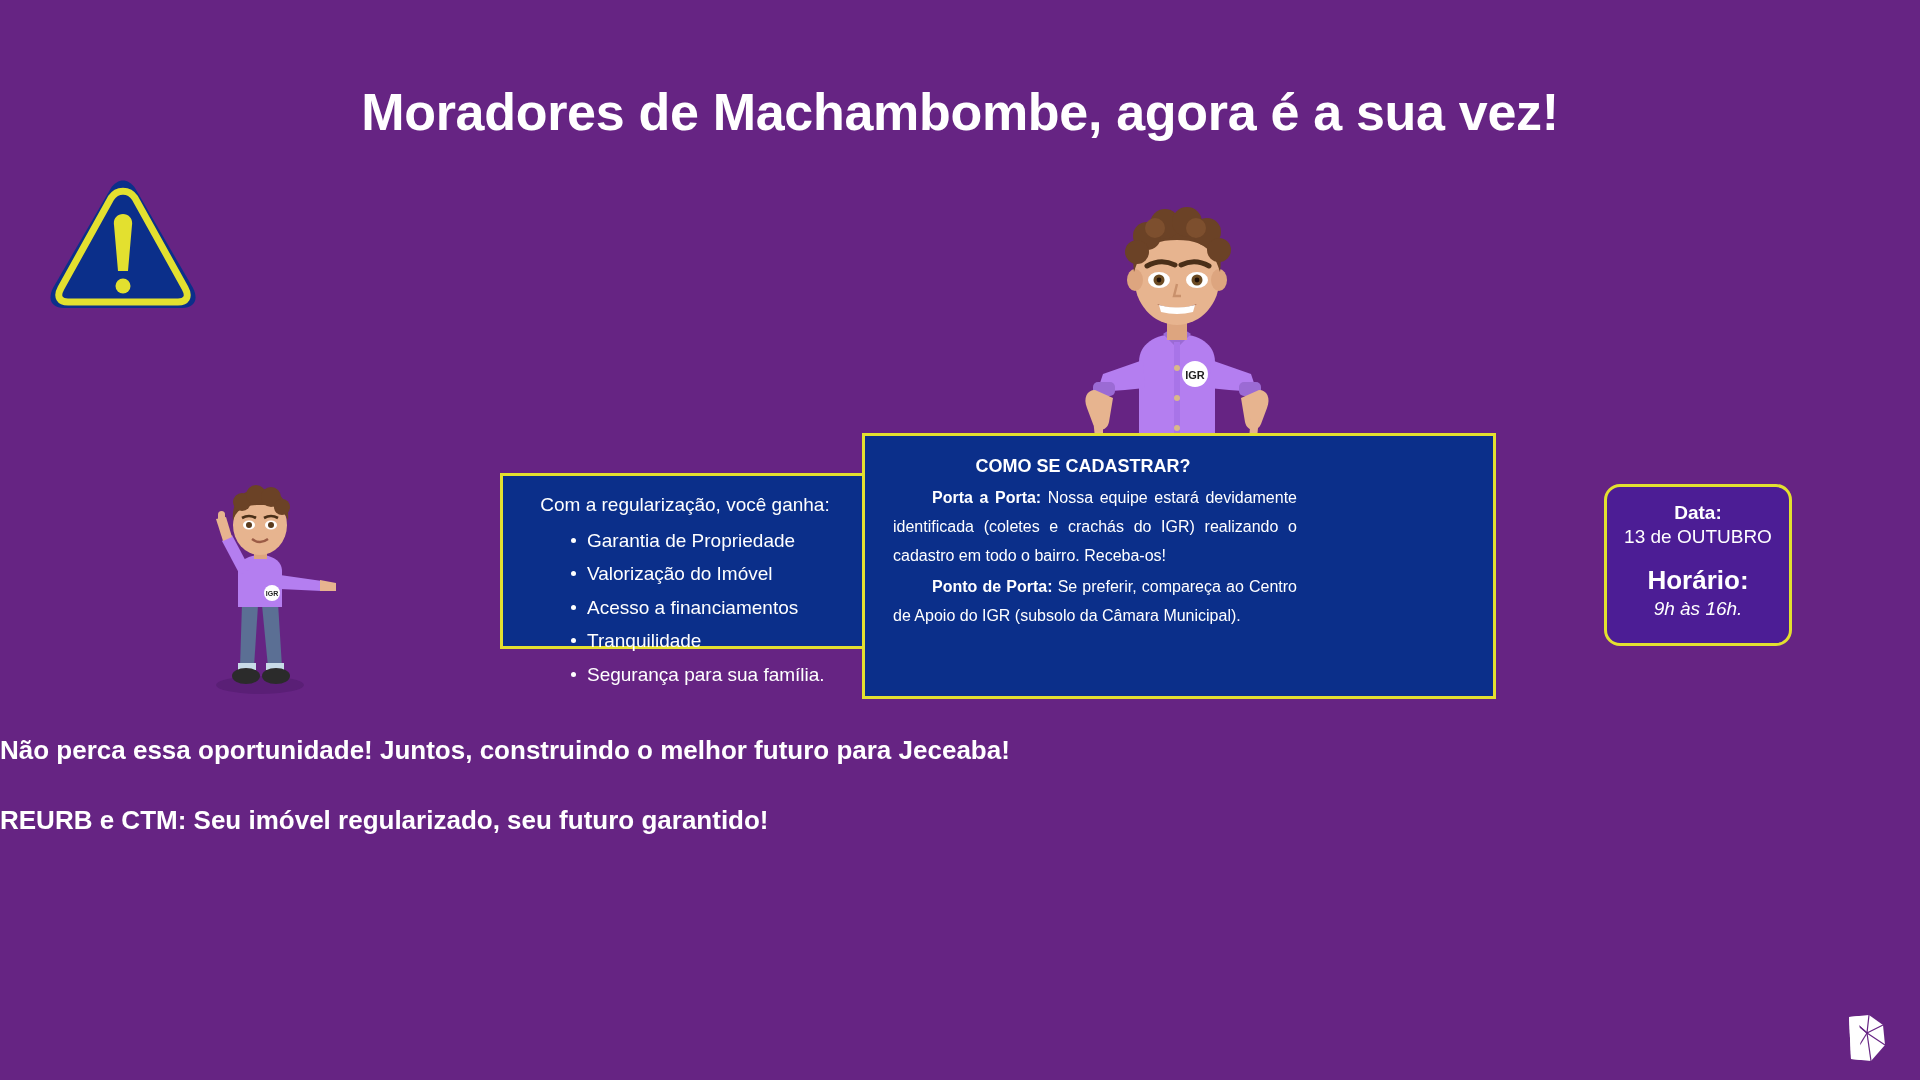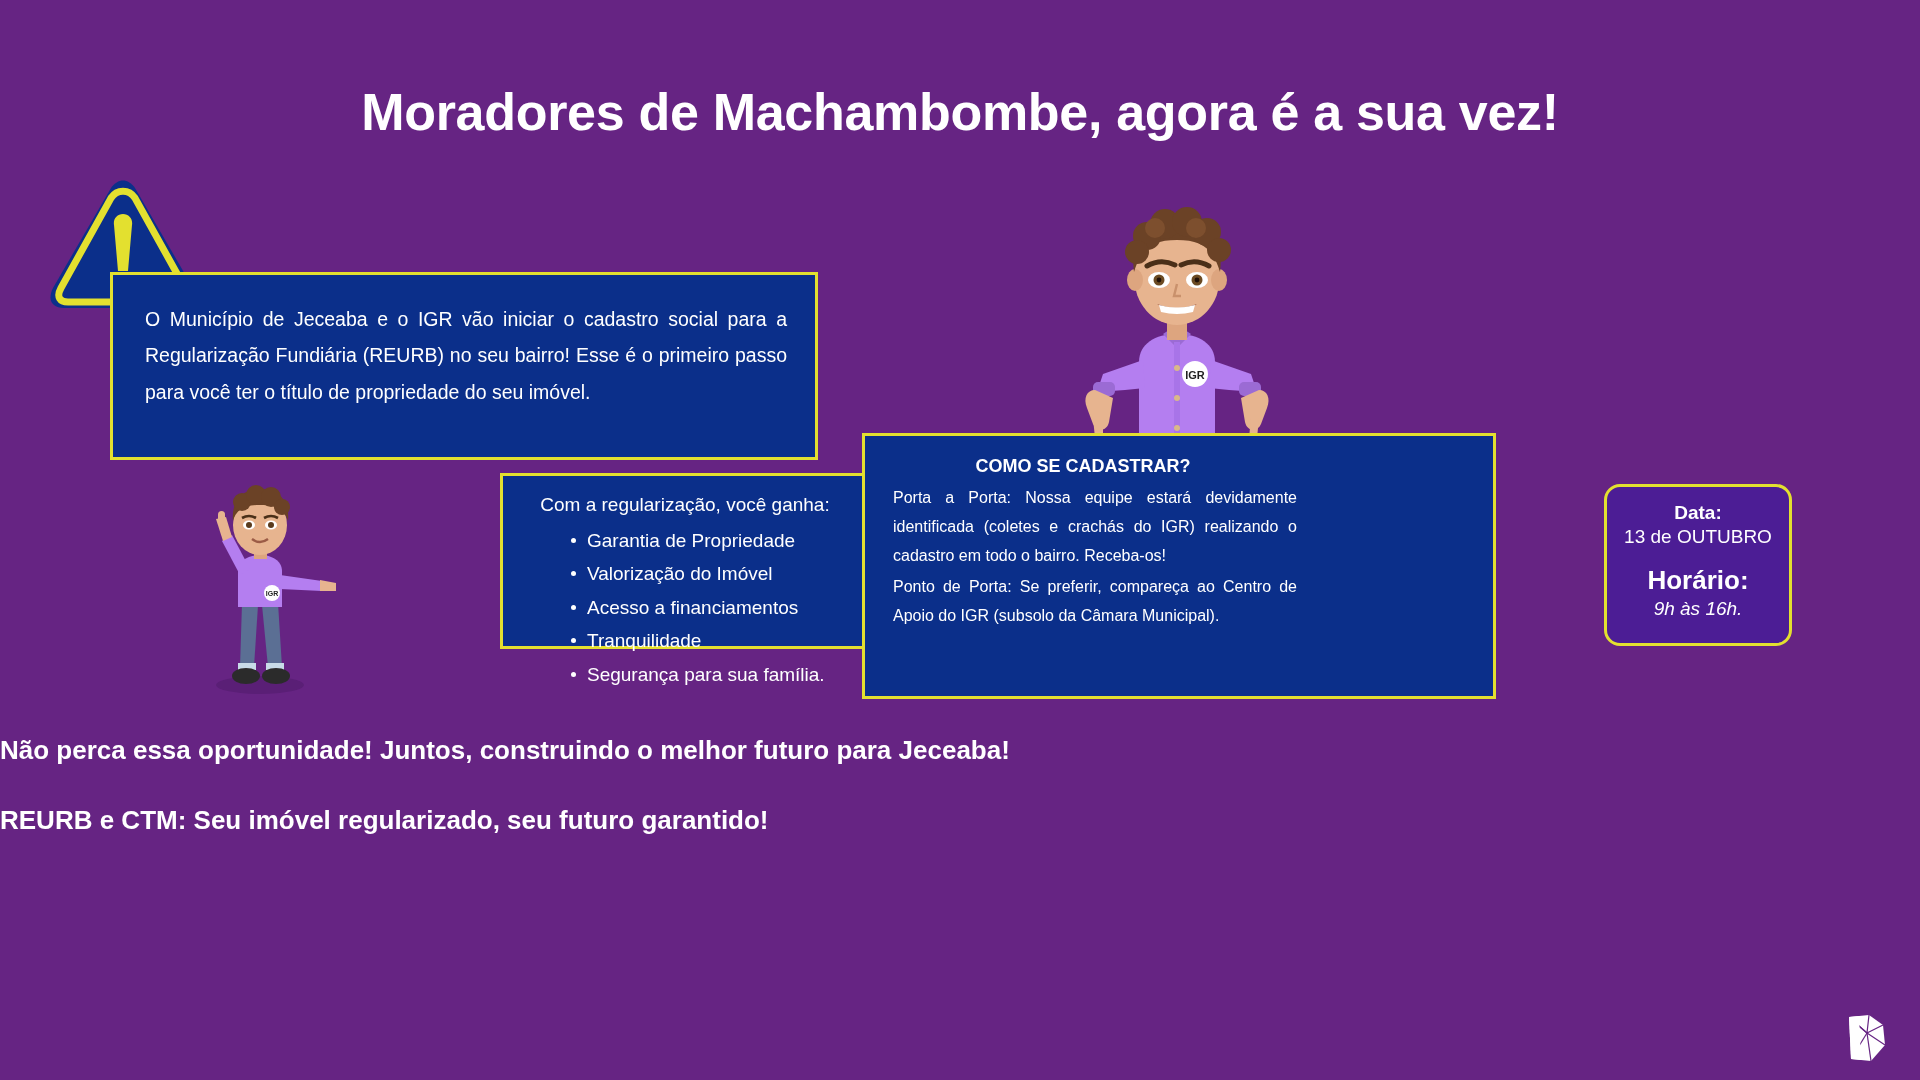--- a/index.html
+++ b/index.html
@@ -123,21 +123,22 @@
     width: 404px;
   }
   #howto-panel .howto-body p {
     margin: 0 0 2px 0;
     font-size: 16px;
     line-height: 1.82;
     text-align: justify;
     text-justify: inter-word;
   }
   #howto-panel .howto-body b {
-    font-weight: normal;
+    font-weight: bold;
+    margin-left: 39px;
   }
 
   
   #date-card {
     position: absolute;
     left: 1604px;
     top: 484px;
     width: 188px;
     height: 162px;
     background: #4c1d95;
@@ -201,23 +202,20 @@
 
   <div class="title">Moradores de Machambombe, agora é a sua vez!</div>
 
   <svg class="warn-tri" viewBox="0 0 150 136">
     <path d="M63 12 C70 2 80 2 87 12 L145 112 C151 124 146 132 134 132 L16 132 C4 132 -1 124 5 112 Z" fill="#0b2f8a"></path>
     <path d="M63 22 C69 13 81 13 87 22 L137 112 C142 121 138 126 130 126 L20 126 C12 126 8 121 13 112 Z" fill="none" stroke="#e3e02f" stroke-width="7"></path>
     <path d="M75 38 C81 38 85 43 84 49 L80 95 L70 95 L66 49 C65 43 69 38 75 38 Z" fill="#e3e02f"></path>
     <circle cx="75" cy="110" r="7.5" fill="#e3e02f"></circle>
   </svg>
 
-  <div class="panel" id="intro-panel">
-    <p>O Município de Jeceaba e o IGR vão iniciar o cadastro social para a Regularização Fundiária (REURB) no seu bairro! Esse é o primeiro passo para você ter o título de propriedade do seu imóvel.</p>
-  </div>
 
   <svg class="avatar" id="avatar-small" viewBox="0 0 168 220">
     <ellipse cx="84" cy="210" rx="44" ry="9" fill="#5a1f76"></ellipse>
 
     <path d="M66 128 L64 192 L78 192 L82 130 Z" fill="#5b6f94"></path>
     <path d="M86 130 L92 192 L106 192 L102 128 Z" fill="#5b6f94"></path>
     <rect x="62" y="188" width="18" height="7" fill="#c8dbe8"></rect>
     <rect x="90" y="188" width="18" height="7" fill="#c8dbe8"></rect>
 
     <ellipse cx="70" cy="201" rx="14" ry="8" fill="#2b2b2b"></ellipse>

